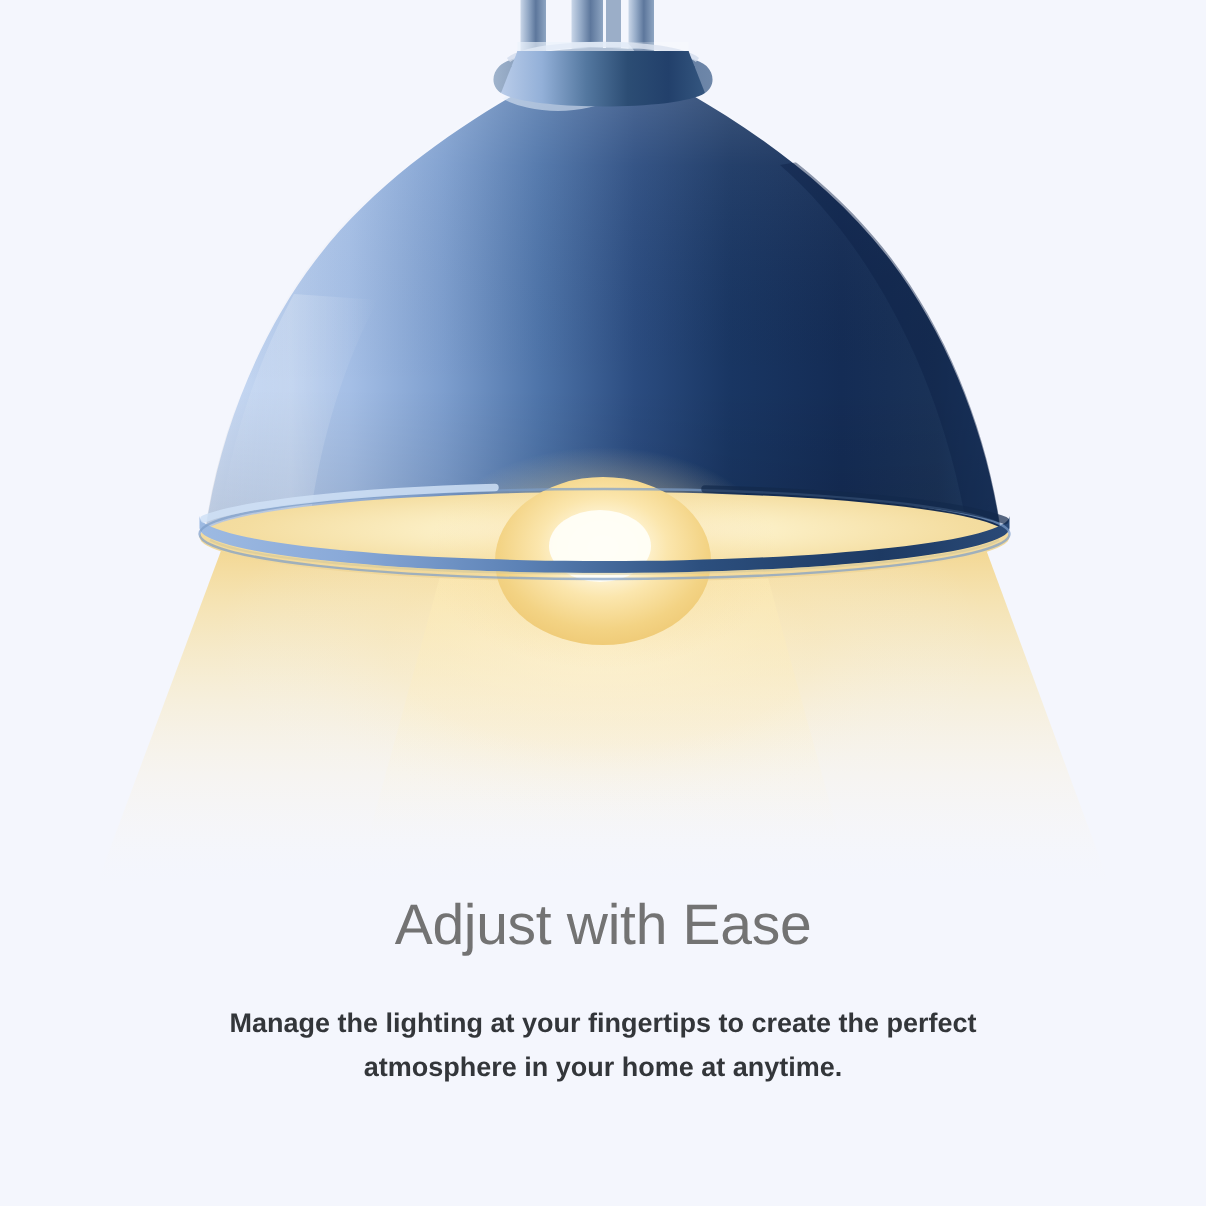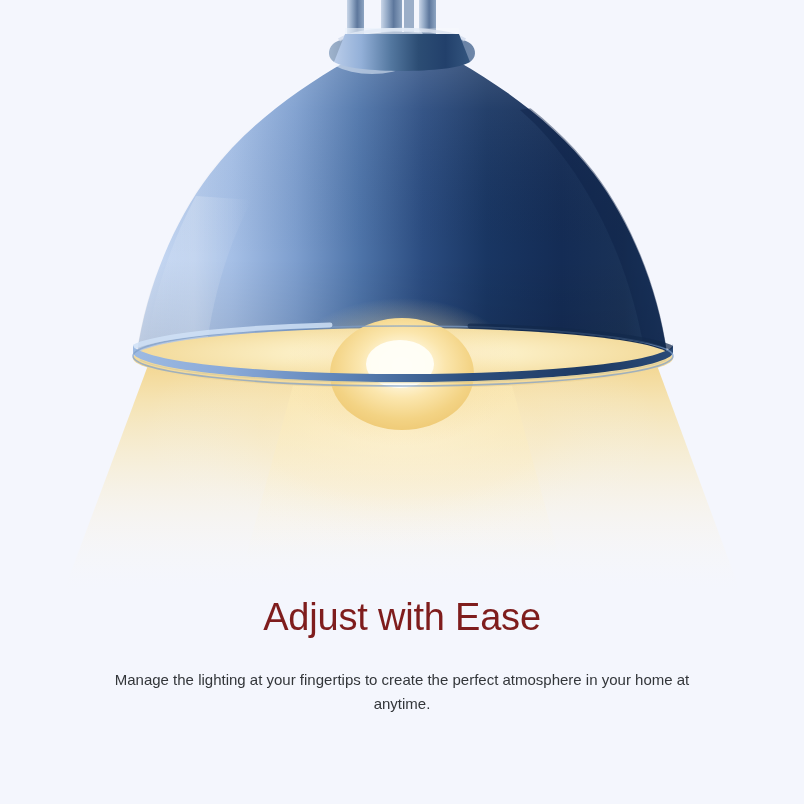--- a/index.html
+++ b/index.html
@@ -48,22 +48,22 @@
     margin: 0;
     font-size: 38px;
     font-weight: 500;
     letter-spacing: -0.2px;
     color: #1f2124;
     line-height: 1.18;
   }
   #body-copy {
     margin: 28px auto 0 auto;
     width: 600px;
-    font-size: 15px;
-    font-weight: 400;
+    font-size: 18px;
+    font-weight: 700;
     color: #33363a;
     line-height: 1.62;
   }
 </style>
 </head>
 <body style="background: rgb(244, 246, 253);">
 
 <div id="stage" style="background: rgb(244, 246, 253);">
 
   <div id="hero">
@@ -247,20 +247,20 @@
         <path d="M 136 346 A 270 30 0 0 1 330 325" stroke="#cfe0f6" stroke-width="5" fill="none" stroke-linecap="round" opacity="0.85"></path>
 
         <path d="M 470 326 A 270 30 0 0 1 670 347" stroke="#12294b" stroke-width="5" fill="none" stroke-linecap="round" opacity="0.7"></path>
 
         <path d="M 140 360 A 268 28 0 0 0 666 360" stroke="#cfc69a" stroke-width="1.4" fill="none" opacity="0.55"></path>
       </g>
     </svg>
   </div>
 
   <div id="caption">
-    <h2 id="headline" style="color: #7f1d1d;">Adjust with Ease</h2>
+    <h2 id="headline" style="color: #737373;">Adjust with Ease</h2>
     <p id="body-copy" style="color: rgb(51, 54, 58);">
       <span>Manage the lighting at your fingertips to create the</span>
       <span>perfect atmosphere in your home at anytime.</span>
     </p>
   </div>
 
 </div>
 
 </body></html>

